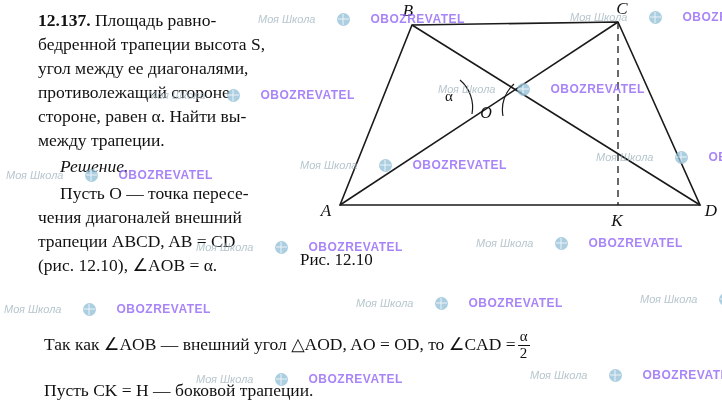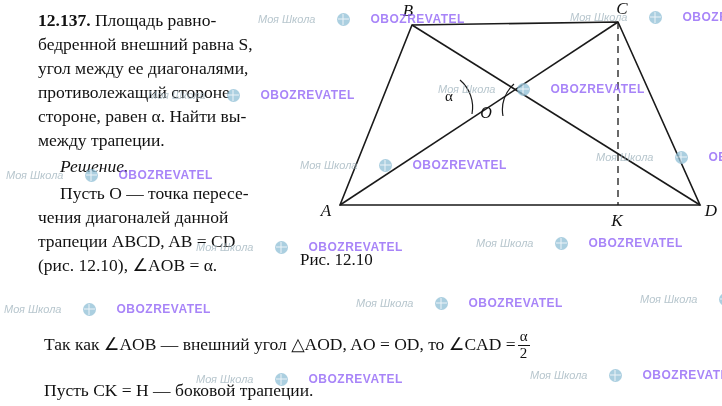--- a/index.html
+++ b/index.html
@@ -156,32 +156,32 @@
 </style>
 </head>
 <body>
 
 <div class="page">
 
   <div class="text-col">
     <p class="para first">
       <span class="lead">12.137.</span>
       <span>Площадь равно-</span><br>
-      <span>бедренной внешний равна S,</span><br>
+      <span>бедренной трапеции высота S,</span><br>
       <span>угол между ее диагоналями,</span><br>
       <span>противолежащий стороне</span><br>
       <span>стороне, равен α. Найти вы-</span><br>
       <span>между трапеции.</span>
     </p>
 
     <p class="solution">Решение.</p>
 
     <p class="para indent">
       <span>Пусть O — точка пересе-</span><br>
-      <span>чения диагоналей данной</span><br>
+      <span>чения диагоналей внешний</span><br>
       <span>трапеции ABCD, AB = CD</span><br>
       <span>(рис. 12.10), ∠AOB = α.</span>
     </p>
   </div>
 
   <div class="figure">
     <svg width="422" height="250" viewBox="0 0 422 250">
 
       <polygon points="40,205 112,25 318,22 400,205" fill="none" stroke="#1a1a1a" stroke-width="1.6"></polygon>
 

